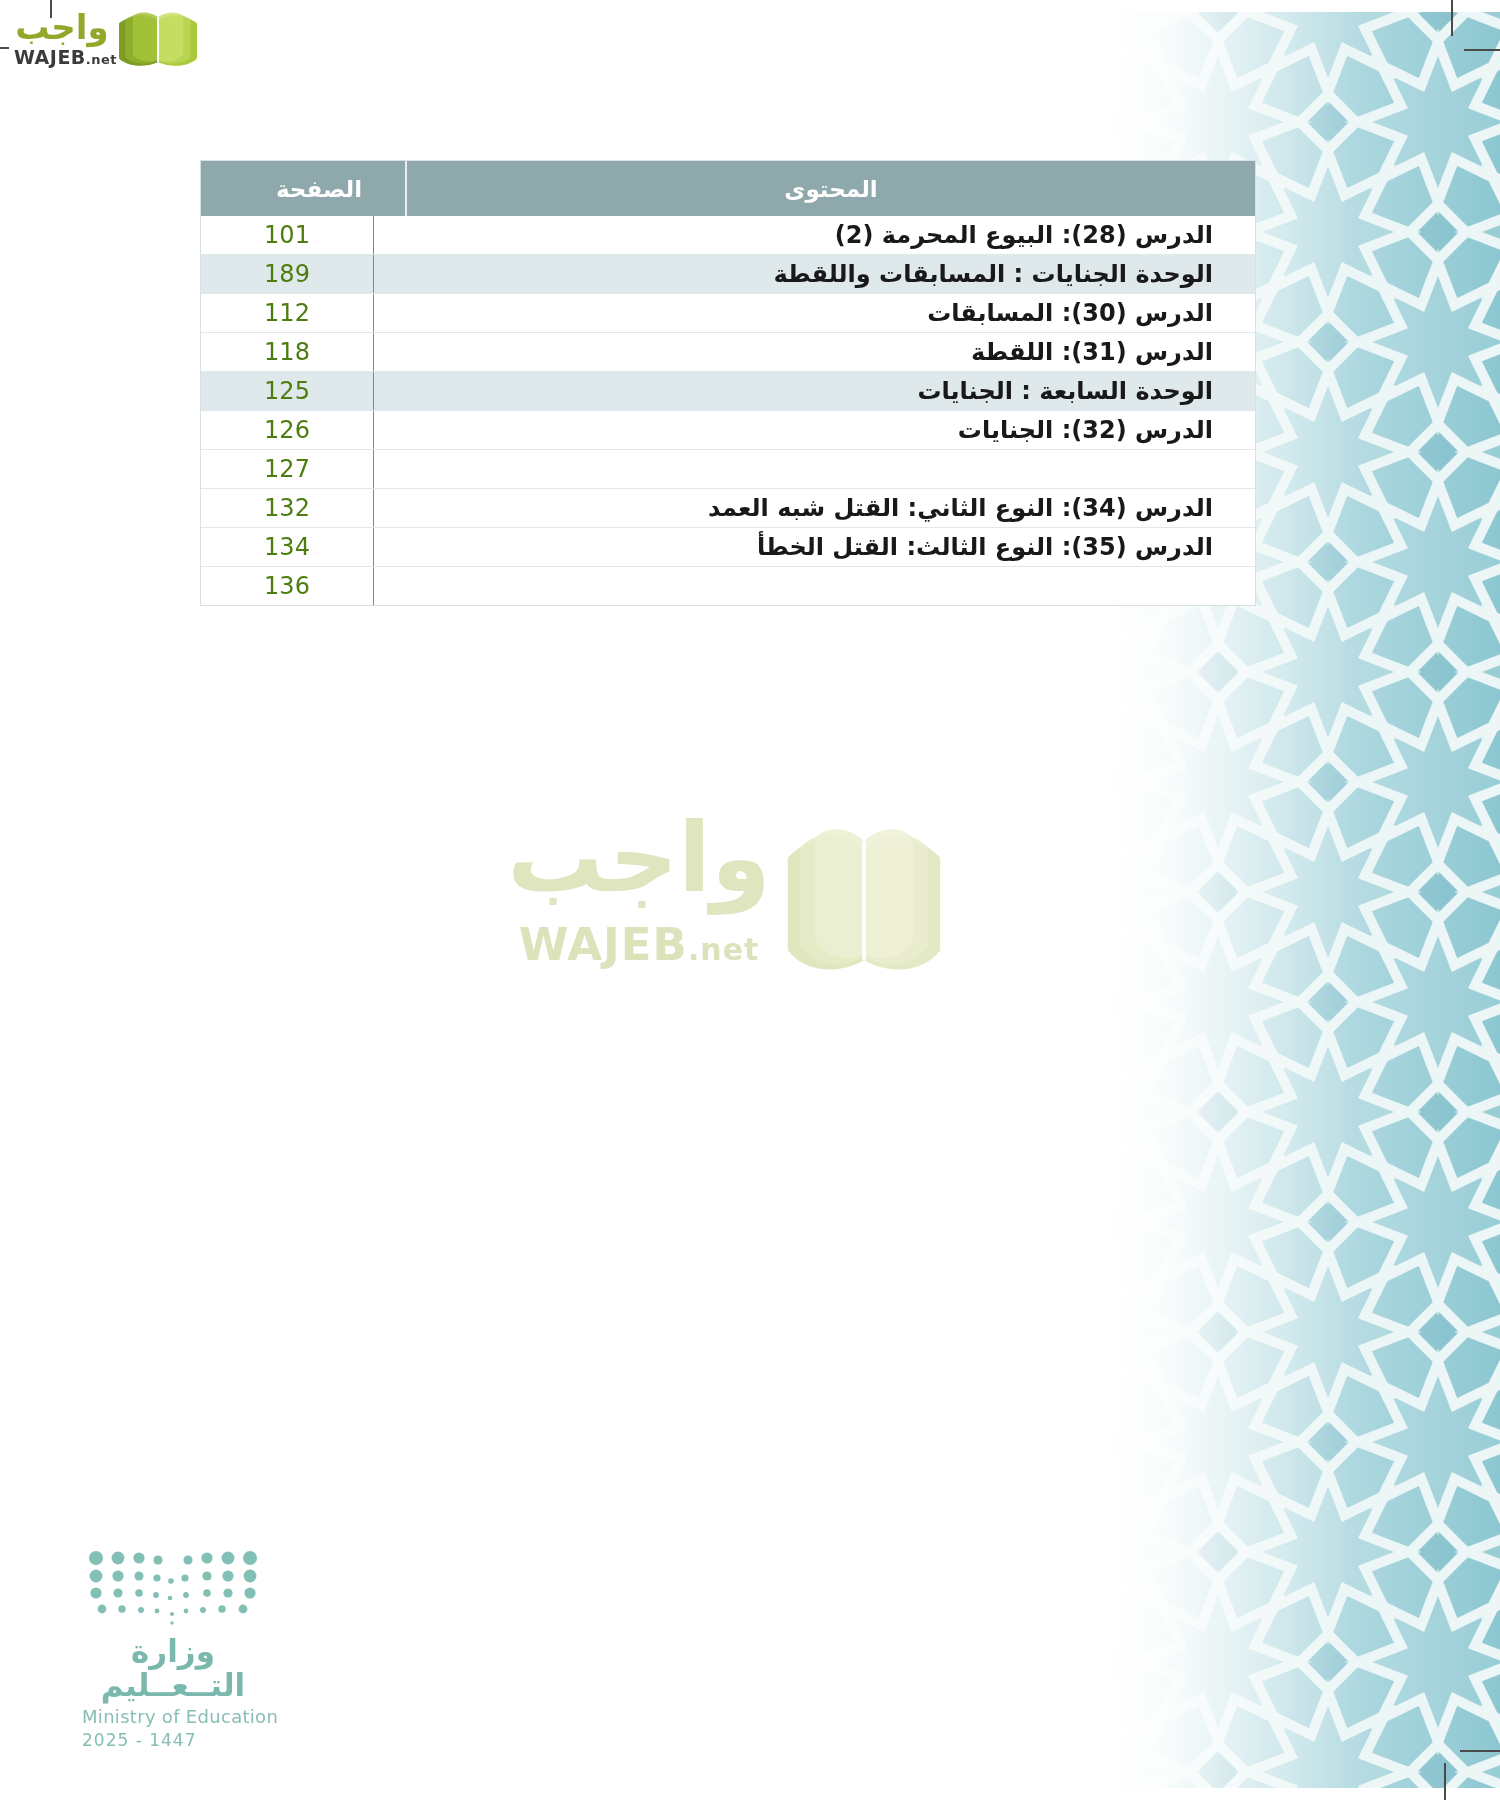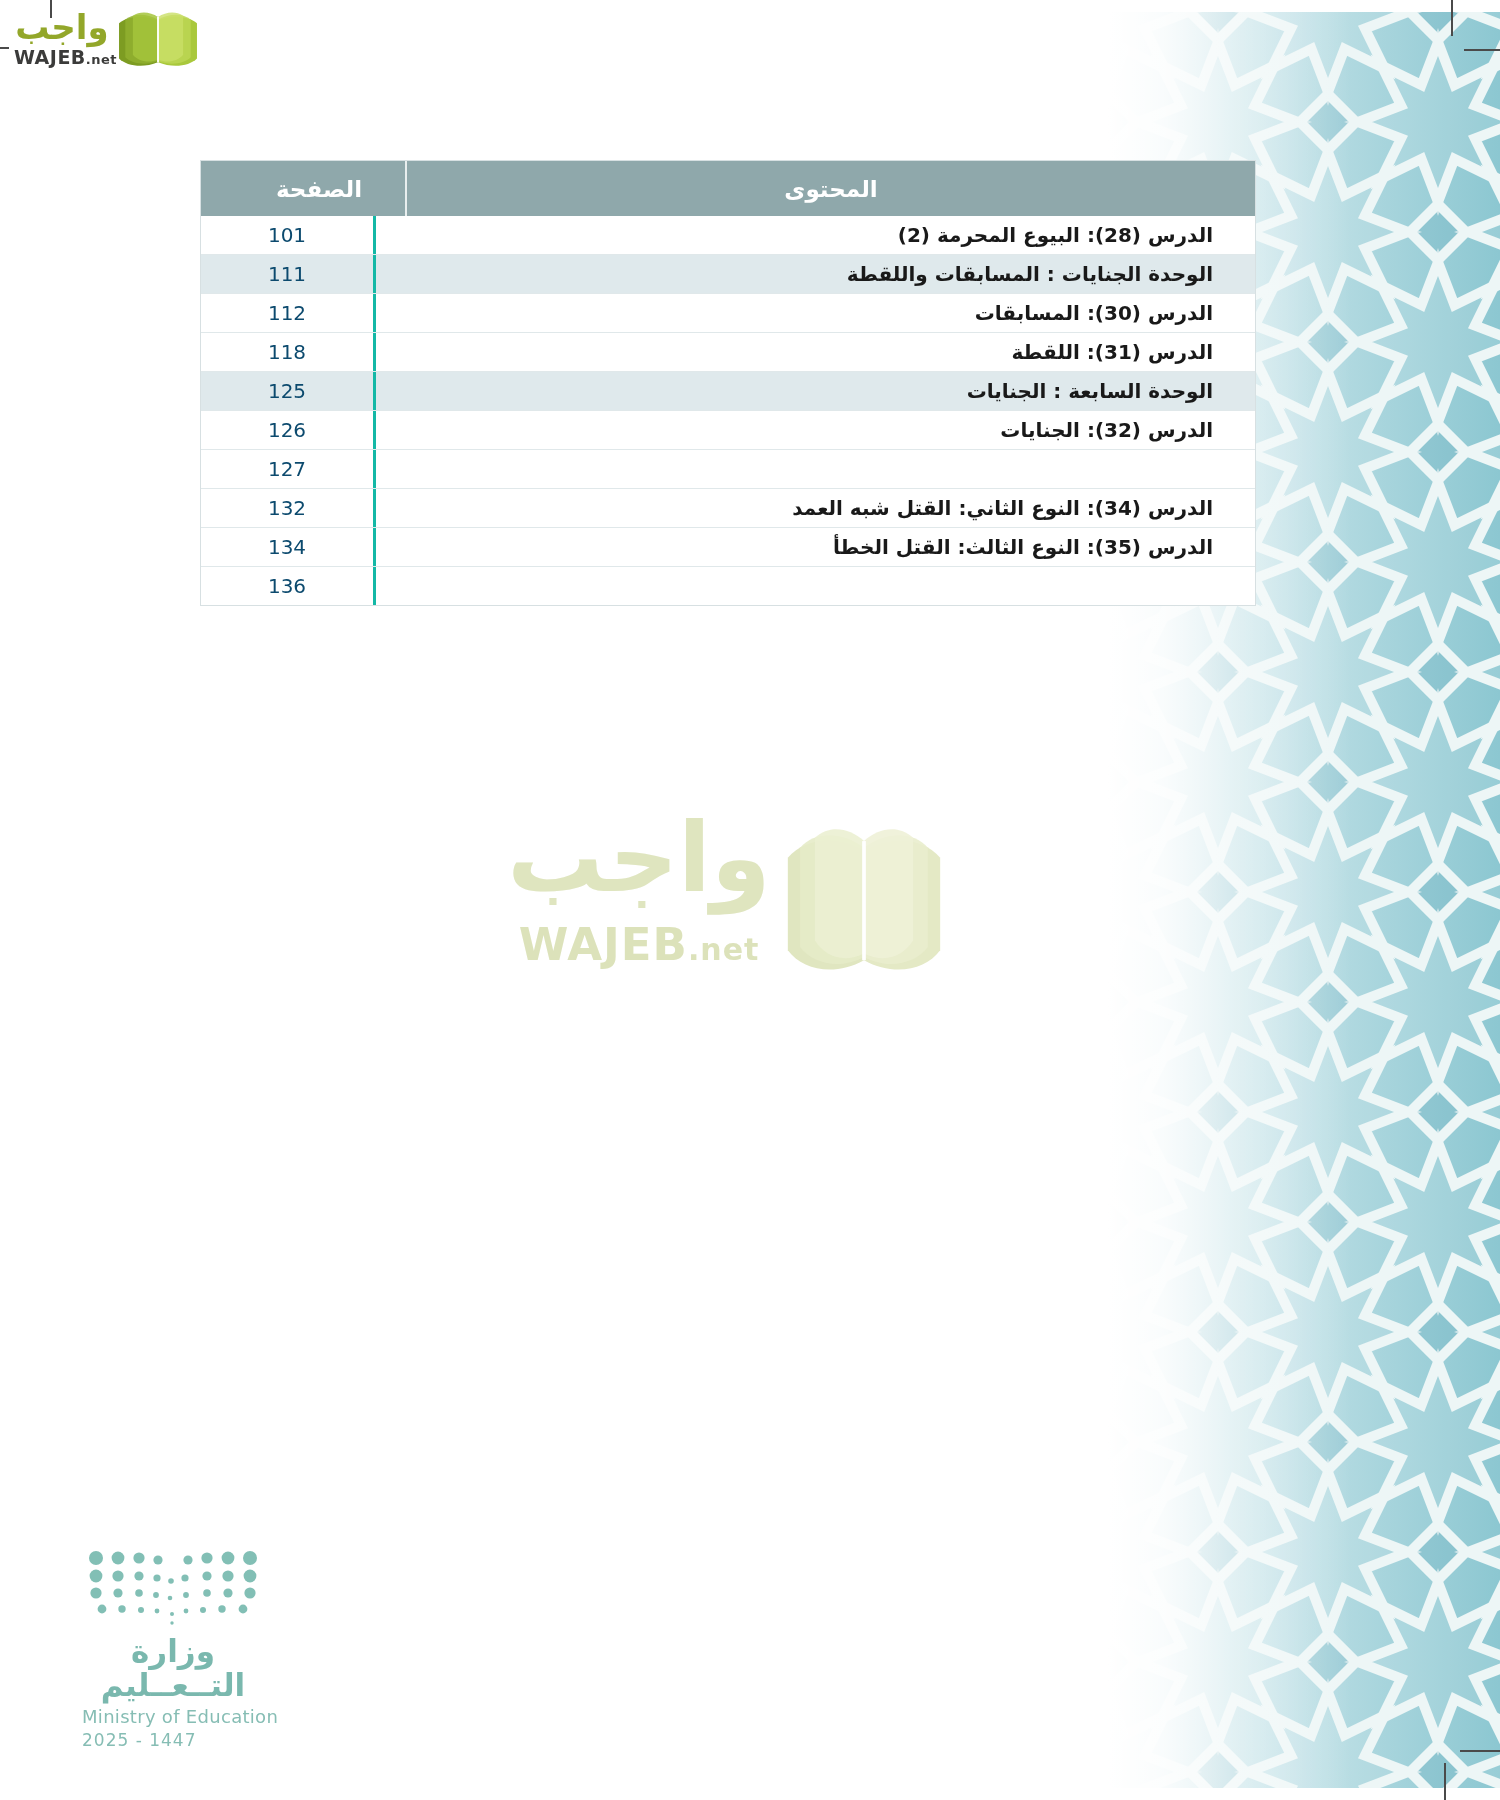--- a/index.html
+++ b/index.html
@@ -29,23 +29,23 @@
     border:1px solid #d7e0e2;background:#fff;direction:ltr;}
   .toc-header{display:flex;height:55px;background:#8fa8ab;color:#ffffff;padding-left:32px;}
   .toc-h-page{width:172px;display:flex;align-items:center;justify-content:center;
     font-size:23px;font-weight:bold;border-right:2px solid #e8eeee;direction:rtl;}
   .toc-h-content{flex:1;display:flex;align-items:center;justify-content:center;
     font-size:23px;font-weight:bold;direction:rtl;}
   .toc-row{display:flex;height:38px;background:#ffffff;border-top:1px solid #e0e8ea;}
   .toc-row:first-child{border-top:none;}
   .toc-row.unit{background:#dfe9ec;}
   .cell-page{width:172px;display:flex;align-items:center;justify-content:center;
-    font-size:20px;font-weight:500;color:#0c4a6e;border-right:3px solid #14b8a6;}
+    font-size:24px;font-weight:500;color:#4d7c0f;border-right:1px solid #14b8a6;}
   .cell-content{flex:1;display:flex;align-items:center;justify-content:flex-start;
-    direction:rtl;padding:0 42px 0 10px;font-size:20px;font-weight:600;color:#191919;}
+    direction:rtl;padding:0 42px 0 10px;font-size:24px;font-weight:600;color:#191919;}
   .toc-row.unit .cell-content{font-weight:700;}
   
   .watermark{position:absolute;left:505px;top:800px;width:445px;height:200px;z-index:2;}
   .watermark .wm-ar{position:absolute;left:0;top:10px;width:268px;text-align:center;
     font-size:96px;font-weight:bold;color:#dfe5bf;line-height:1;direction:rtl;}
   .watermark .wm-latin{position:absolute;left:0;top:118px;width:268px;text-align:center;
     font-size:45px;font-weight:bold;color:#dce2ba;letter-spacing:1px;}
   .watermark .wm-latin .tld{font-size:30px;}
   .watermark .book{position:absolute;right:0;top:8px;}
   
@@ -120,21 +120,21 @@
     <div class="toc-h-content">المحتوى</div>
   </div>
   <div id="toc-body">
   <div class="toc-row lesson">
     <div class="cell-page">101</div>
     <div class="cell-content">الدرس (28): البيوع المحرمة (2)</div>
   </div>
 
 
   <div class="toc-row unit">
-    <div class="cell-page">111</div>
+    <div class="cell-page">189</div>
     <div class="cell-content">الوحدة الجنايات : المسابقات واللقطة</div>
   </div>
 
   <div class="toc-row lesson">
     <div class="cell-page">112</div>
     <div class="cell-content">الدرس (30): المسابقات</div>
   </div>
 
   <div class="toc-row lesson">
     <div class="cell-page">118</div>

